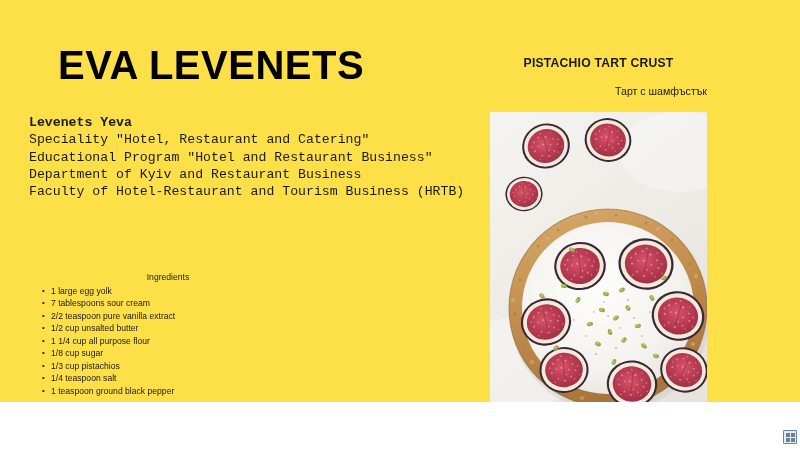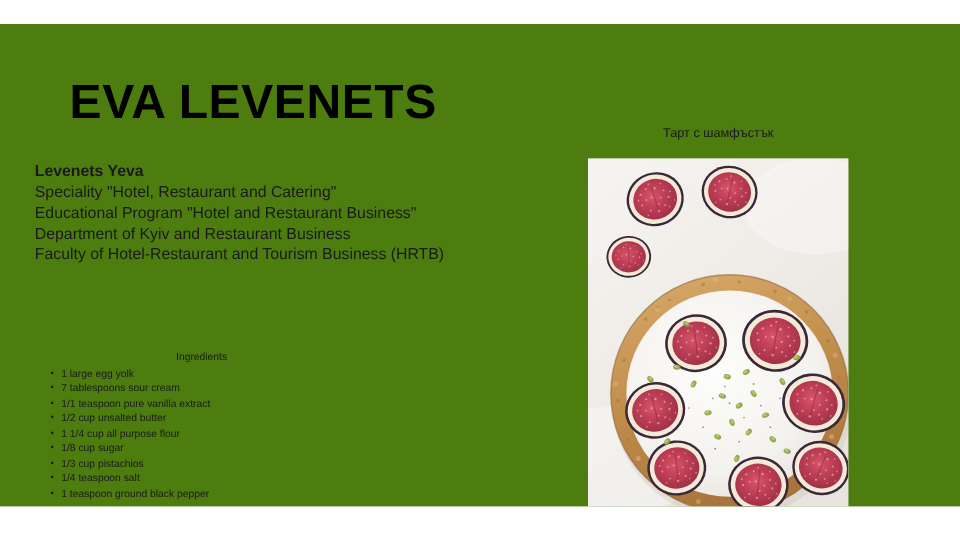--- a/index.html
+++ b/index.html
@@ -11,22 +11,21 @@
     height: 450px;
     background: #ffffff;
     font-family: "Liberation Sans", sans-serif;
     color: #000000;
     overflow: hidden;
   }
   #slide {
     position: relative;
     width: 800px;
     height: 402px;
-    background: #4d7c0f;
-    margin-top: 20px;
+    background: #fde047;
   }
 
   
   #person-title {
     position: absolute;
     left: 58px;
     top: 43px;
     font-size: 40px;
     font-weight: 700;
     letter-spacing: 0.5px;
@@ -36,20 +35,21 @@
   }
 
   #bio-block {
     position: absolute;
     left: 29px;
     top: 114px;
     width: 400px;
     font-size: 13.2px;
     line-height: 17.3px;
     color: #1a1a1a;
+    font-family: Liberation Mono, monospace;
   }
   #bio-block .bio-line { white-space: nowrap; }
   #bio-block .bio-line.strong { font-weight: 700; }
 
   #ingredients-block {
     position: absolute;
     left: 38px;
     top: 271px;
     width: 260px;
     font-size: 8.6px;
@@ -91,21 +91,21 @@
     font-size: 12.2px;
     font-weight: 700;
     letter-spacing: 0.2px;
     color: #1a1a1a;
   }
   #recipe-subtitle {
     position: absolute;
     left: 490px;
     top: 85px;
     width: 217px;
-    text-align: center;
+    text-align: right;
     font-size: 10.6px;
     font-weight: 400;
     color: #1a1a1a;
   }
 
   
   #tart-photo {
     position: absolute;
     left: 490px;
     top: 112px;
@@ -152,30 +152,31 @@
     <div class="bio-line">Educational Program "Hotel and Restaurant Business"</div>
     <div class="bio-line">Department of Kyiv and Restaurant Business</div>
     <div class="bio-line">Faculty of Hotel-Restaurant and Tourism  Business (HRTB)</div>
   </div>
 
   <div id="ingredients-block">
     <p id="ingredients-heading">Ingredients</p>
     <ul id="ingredients-list">
       <li><span class="bullet">•</span><span>1 large egg yolk</span></li>
       <li><span class="bullet">•</span><span>7 tablespoons sour cream</span></li>
-      <li><span class="bullet">•</span><span>1/1 teaspoon pure vanilla extract</span></li>
+      <li><span class="bullet">•</span><span>2/2 teaspoon pure vanilla extract</span></li>
       <li><span class="bullet">•</span><span>1/2 cup unsalted butter</span></li>
       <li><span class="bullet">•</span><span>1 1/4 cup all purpose flour</span></li>
       <li><span class="bullet">•</span><span>1/8 cup sugar</span></li>
       <li><span class="bullet">•</span><span>1/3 cup pistachios</span></li>
       <li><span class="bullet">•</span><span>1/4 teaspoon salt</span></li>
       <li><span class="bullet">•</span><span>1 teaspoon ground black pepper</span></li>
     </ul>
   </div>
 
+  <div id="recipe-title">PISTACHIO TART CRUST</div>
   <div id="recipe-subtitle">Тарт с шамфъстък</div>
 
   <div id="tart-photo">
     <svg viewBox="0 0 217 290" preserveAspectRatio="xMidYMid slice" aria-hidden="true">
       <defs>
         <radialGradient id="figFlesh" cx="45%" cy="42%" r="62%">
           <stop offset="0%" stop-color="#d9566a"></stop>
           <stop offset="45%" stop-color="#bf3f57"></stop>
           <stop offset="100%" stop-color="#9e2f46"></stop>
         </radialGradient>

